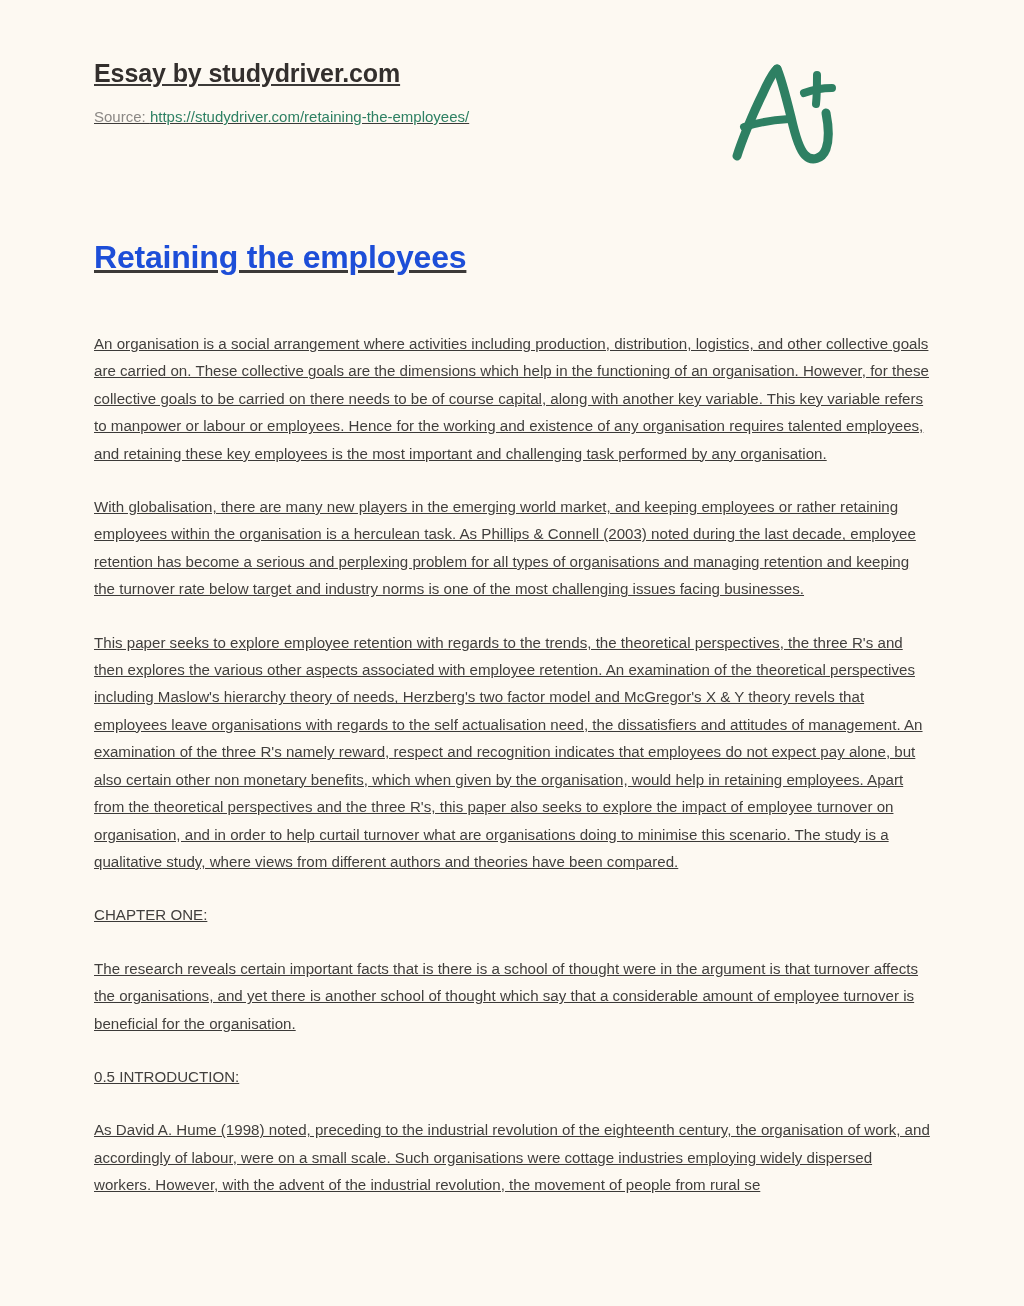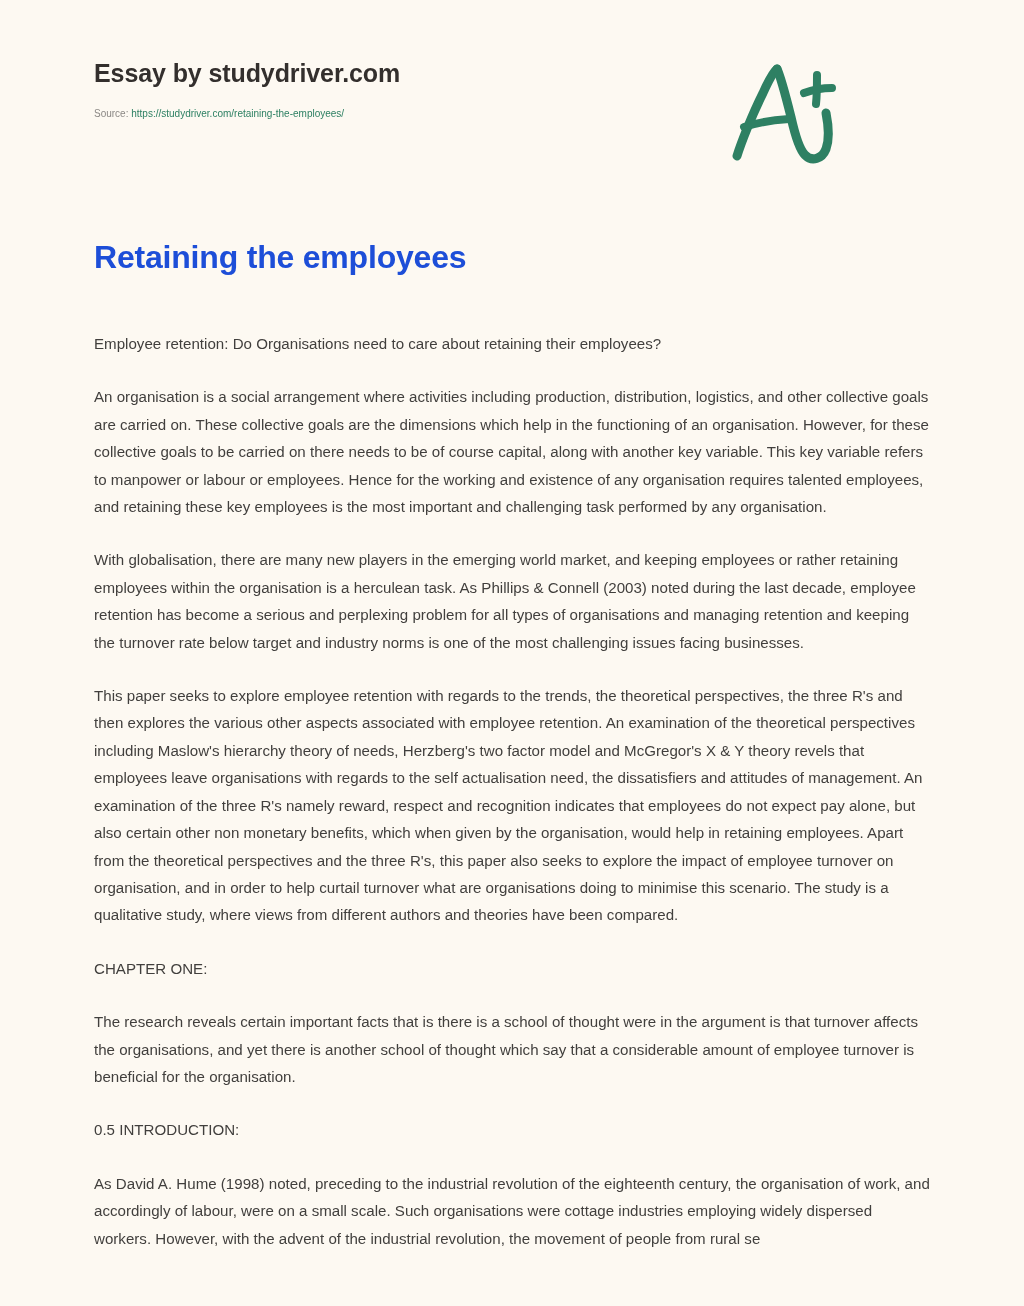--- a/index.html
+++ b/index.html
@@ -15,20 +15,21 @@
     overflow: hidden;
     position: relative;
   }
 
   .page {
     position: relative;
     width: 1024px;
     height: 992px;
     box-sizing: border-box;
     padding: 0 94px 0 94px;
+    text-decoration: underline;
   }
 
   
   .header {
     position: relative;
     padding-top: 58px;
     height: 130px;
     box-sizing: border-box;
   }
 
@@ -36,21 +37,21 @@
     font-size: 25px;
     font-weight: bold;
     letter-spacing: -0.1px;
     color: #332f2d;
     line-height: 1.2;
     margin: 0;
   }
 
   .source-line {
     margin: 19px 0 0 0;
-    font-size: 10px;
+    font-size: 15px;
     color: #8b8885;
     line-height: 1.3;
     white-space: nowrap;
   }
 
   .source-line .src-label {
     color: #8b8885;
   }
 
   .source-url {
@@ -126,21 +127,20 @@
         <path d="M82 36 C90 33 101 31 110 31" stroke-width="8"></path>
 
         <path d="M95 18 C95 27 95 38 94 47" stroke-width="8"></path>
       </svg>
     </div>
   </div>
 
   <h1 class="doc-title">Retaining the employees</h1>
 
   <div class="body-copy">
-    <p>Employee retention: Do Organisations need to care about retaining their employees?</p>
     <p>An organisation is a social arrangement where activities including production, distribution, logistics, and other collective goals are carried on. These collective goals are the dimensions which help in the functioning of an organisation. However, for these collective goals to be carried on there needs to be of course capital, along with another key variable. This key variable refers to manpower or labour or employees. Hence for the working and existence of any organisation requires talented employees, and retaining these key employees is the most important and challenging task performed by any organisation.</p>
     <p>With globalisation, there are many new players in the emerging world market, and keeping employees or rather retaining employees within the organisation is a herculean task. As Phillips &amp; Connell (2003) noted during the last decade, employee retention has become a serious and perplexing problem for all types of organisations and managing retention and keeping the turnover rate below target and industry norms is one of the most challenging issues facing businesses.</p>
     <p>This paper seeks to explore employee retention with regards to the trends, the theoretical perspectives, the three R's and then explores the various other aspects associated with employee retention. An examination of the theoretical perspectives including Maslow's hierarchy theory of needs, Herzberg's two factor model and McGregor's X &amp; Y theory revels that employees leave organisations with regards to the self actualisation need, the dissatisfiers and attitudes of management. An examination of the three R's namely reward, respect and recognition indicates that employees do not expect pay alone, but also certain other non monetary benefits, which when given by the organisation, would help in retaining employees. Apart from the theoretical perspectives and the three R's, this paper also seeks to explore the impact of employee turnover on organisation, and in order to help curtail turnover what are organisations doing to minimise this scenario. The study is a qualitative study, where views from different authors and theories have been compared.</p>
     <p>CHAPTER ONE:</p>
     <p>The research reveals certain important facts that is there is a school of thought were in the argument is that turnover affects the organisations, and yet there is another school of thought which say that a considerable amount of employee turnover is beneficial for the organisation.</p>
     <p>0.5 INTRODUCTION:</p>
     <p>As David A. Hume (1998) noted, preceding to the industrial revolution of the eighteenth century, the organisation of work, and accordingly of labour, were on a small scale. Such organisations were cottage industries employing widely dispersed workers. However, with the advent of the industrial revolution, the movement of people from rural se</p>
   </div>
 
 </div>

